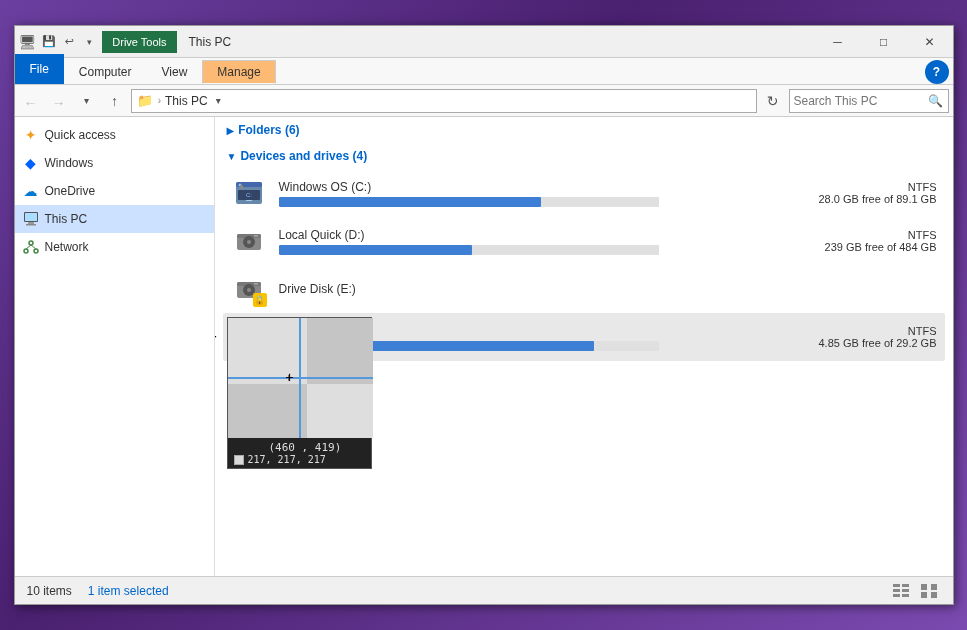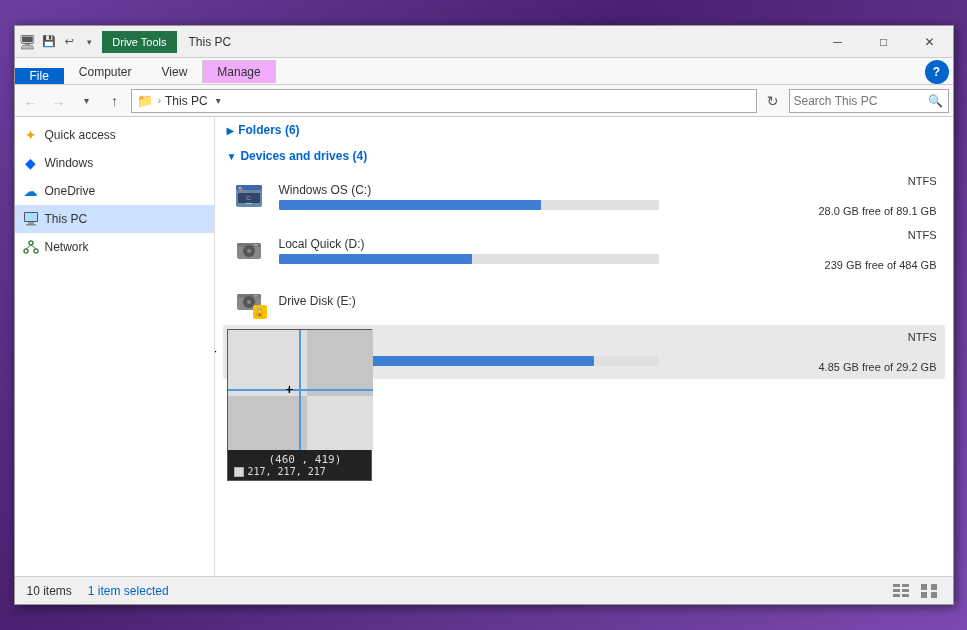--- a/index.html
+++ b/index.html
@@ -102,24 +102,24 @@
       color: #333;
       border: 1px solid transparent;
       height: 24px;
       display: flex;
       align-items: center;
     }
     .ribbon-tab.file {
       background: #0066cc;
       color: white;
       border-color: #0066cc;
-      height: 16px;
+      height: 30px;
     }
     .ribbon-tab.active {
-      background: #f0abfc;
+      background: #fdba74;
       border-color: #ccc;
       border-bottom: 1px solid #f8f8f8;
     }
     .help-btn {
       margin-left: auto;
       width: 24px;
       height: 24px;
       background: #0066cc;
       color: white;
       border-radius: 50%;
@@ -303,21 +303,21 @@
     }
     .drive-bar-fill {
       height: 100%;
       background: #3c7fd4;
       border-radius: 1px;
     }
     .drive-meta {
       display: flex;
       flex-direction: column;
       align-items: flex-end;
-      gap: 18px;
+      gap: 0;
       min-width: 160px;
     }
     .drive-fs {
       font-size: 11px;
       color: #333;
     }
     .drive-space {
       font-size: 11px;
       color: #333;
     }

